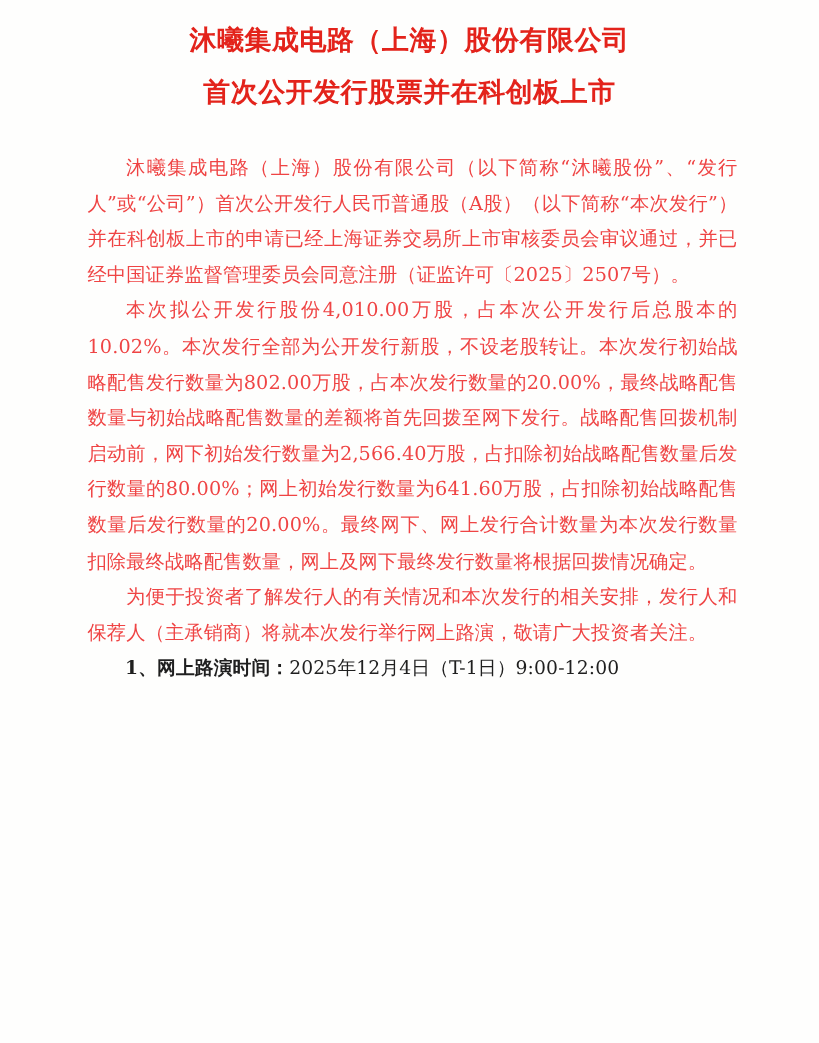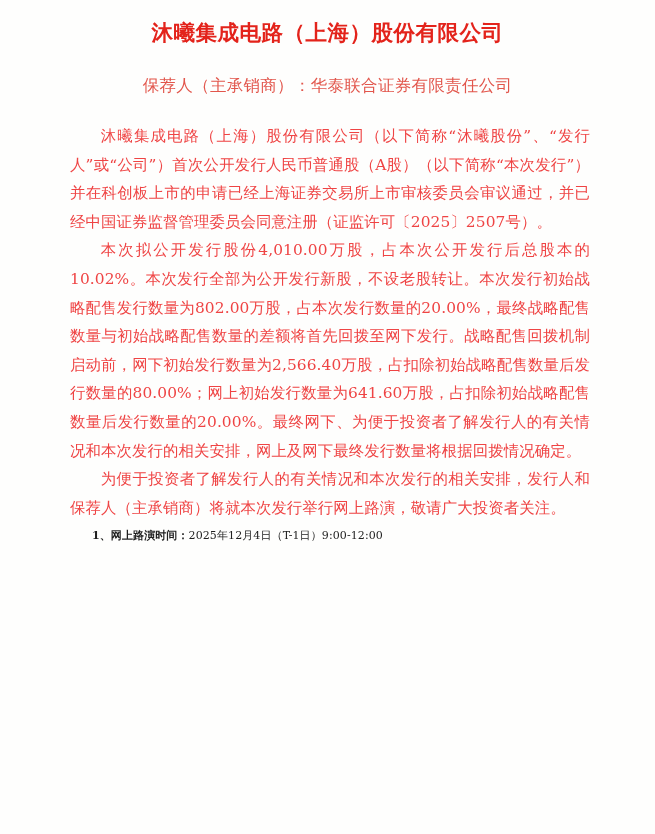--- a/index.html
+++ b/index.html
@@ -67,46 +67,46 @@
     font-family: "DejaVu Serif", "Liberation Serif", serif;
   }
 
   .numbered-list {
     margin: 0;
     padding: 0;
     list-style: none;
   }
   .numbered-item {
     color: #1f1f1f;
-    font-size: 11px;
+    font-size: 15px;
     line-height: 28.6px;
     text-indent: 2em;
     letter-spacing: 0.1px;
   }
   .item-heading {
     font-weight: bold;
   }
   .item-value {
     font-weight: normal;
   }
 </style>
 </head>
 <body>
 
 <div class="page">
 
   <div class="title-block">
     <div class="doc-title-line">沐曦集成电路（上海）股份有限公司</div>
+    <div class="doc-title-line">首次公开发行股票并在科创板上市</div>
   </div>
 
-  <div class="sponsor-line">保荐人（主承销商）：华泰联合证券有限责任公司</div>
 
   <div class="body-block">
     <p class="para">沐曦集成电路（上海）股份有限公司（以下简称“沐曦股份”、“发行人”或“公司”）首次公开发行人民币普通股（A股）（以下简称“本次发行”）并在科创板上市的申请已经上海证券交易所上市审核委员会审议通过，并已经中国证券监督管理委员会同意注册（证监许可〔2025〕2507号）。</p>
-    <p class="para">本次拟公开发行股份4,010.00万股，占本次公开发行后总股本的10.02%。本次发行全部为公开发行新股，不设老股转让。本次发行初始战略配售发行数量为802.00万股，占本次发行数量的20.00%，最终战略配售数量与初始战略配售数量的差额将首先回拨至网下发行。战略配售回拨机制启动前，网下初始发行数量为2,566.40万股，占扣除初始战略配售数量后发行数量的80.00%；网上初始发行数量为641.60万股，占扣除初始战略配售数量后发行数量的20.00%。最终网下、为便于投资者了解发行人的有关情况和本次发行的相关安排，网上及网下最终发行数量将根据回拨情况确定。</p>
+    <p class="para">本次拟公开发行股份4,010.00万股，占本次公开发行后总股本的10.02%。本次发行全部为公开发行新股，不设老股转让。本次发行初始战略配售发行数量为802.00万股，占本次发行数量的20.00%，最终战略配售数量与初始战略配售数量的差额将首先回拨至网下发行。战略配售回拨机制启动前，网下初始发行数量为2,566.40万股，占扣除初始战略配售数量后发行数量的80.00%；网上初始发行数量为641.60万股，占扣除初始战略配售数量后发行数量的20.00%。最终网下、网上发行合计数量为本次发行数量扣除最终战略配售数量，网上及网下最终发行数量将根据回拨情况确定。</p>
     <p class="para">为便于投资者了解发行人的有关情况和本次发行的相关安排，发行人和保荐人（主承销商）将就本次发行举行网上路演，敬请广大投资者关注。</p>
 
     <ul class="numbered-list">
       <li class="numbered-item"><span class="item-heading">1、网上路演时间：</span><span class="item-value">2025年12月4日（T-1日）9:00-12:00</span></li>
 
     </ul>
   </div>
 
 </div>
 

